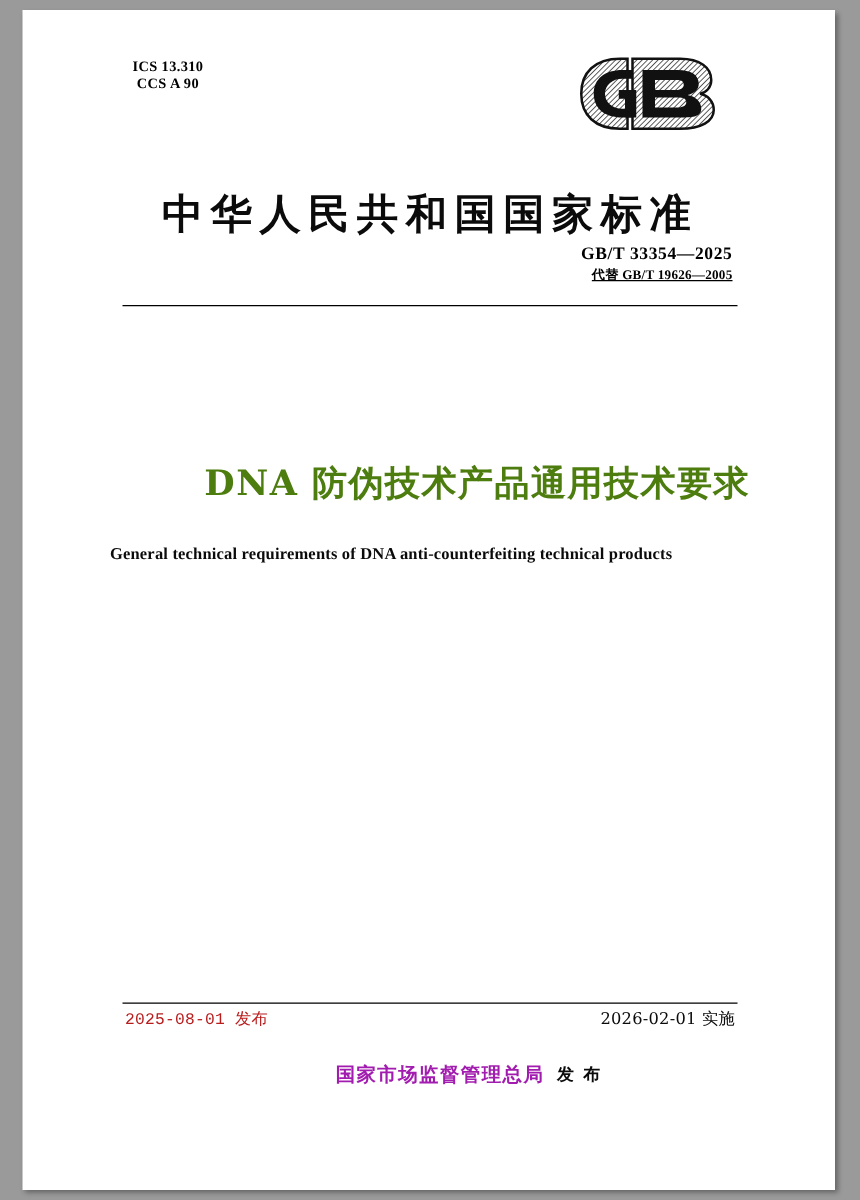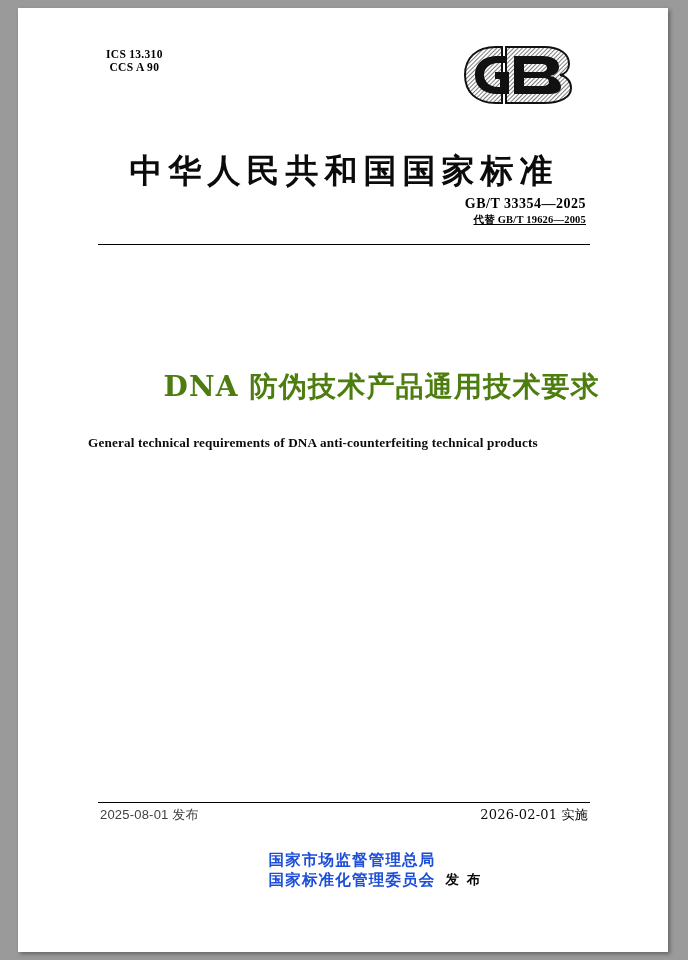--- a/index.html
+++ b/index.html
@@ -150,23 +150,23 @@
     left: 10px;
     top: 794px;
     width: 492px;
     height: 0;
     border-top: 1.4px solid #000;
   }
   .date-issue {
     position: absolute;
     left: 12px;
     top: 798px;
-    font-family: Liberation Sans, sans-serif;
+    font-family: Liberation Mono, monospace;
     font-size: 13px;
-    color: #404040;
+    color: #b91c1c;
     letter-spacing: 0.2px;
   }
   .date-impl {
     position: absolute;
     right: 12px;
     top: 798px;
     font-family: "DejaVu Serif", serif;
     font-size: 13px;
     color: #0b0b0b;
     letter-spacing: 0.2px;
@@ -184,21 +184,21 @@
   .publisher-lines {
     display: inline-block;
     position: relative;
     text-align: center;
   }
   .pub-line {
     font-family: "DejaVu Serif", serif;
     font-size: 15.5px;
     font-weight: bold;
     letter-spacing: 1.2px;
-    color: #1d4ed8;
+    color: #a21caf;
     line-height: 20px;
     white-space: nowrap;
     margin-left: 16px;
   }
   .pub-suffix {
     position: absolute;
     left: 100%;
     bottom: 1px;
     margin-left: 10px;
     font-family: "DejaVu Serif", serif;
@@ -261,20 +261,19 @@
       <div class="doc-title-cn">DNA 防伪技术产品通用技术要求</div>
       <div class="doc-title-en">General technical requirements of DNA anti-counterfeiting technical products</div>
 
       <div class="rule-bottom"></div>
       <div class="date-issue">2025-08-01 发布</div>
       <div class="date-impl">2026-02-01 实施</div>
 
       <div class="publisher">
         <span class="publisher-lines">
           <span class="pub-line">国家市场监督管理总局</span><br>
-          <span class="pub-line">国家标准化管理委员会</span>
           <span class="pub-suffix">发 布</span>
         </span>
       </div>
 
     </div>
   </div>
 </div>
 
 </body></html>

